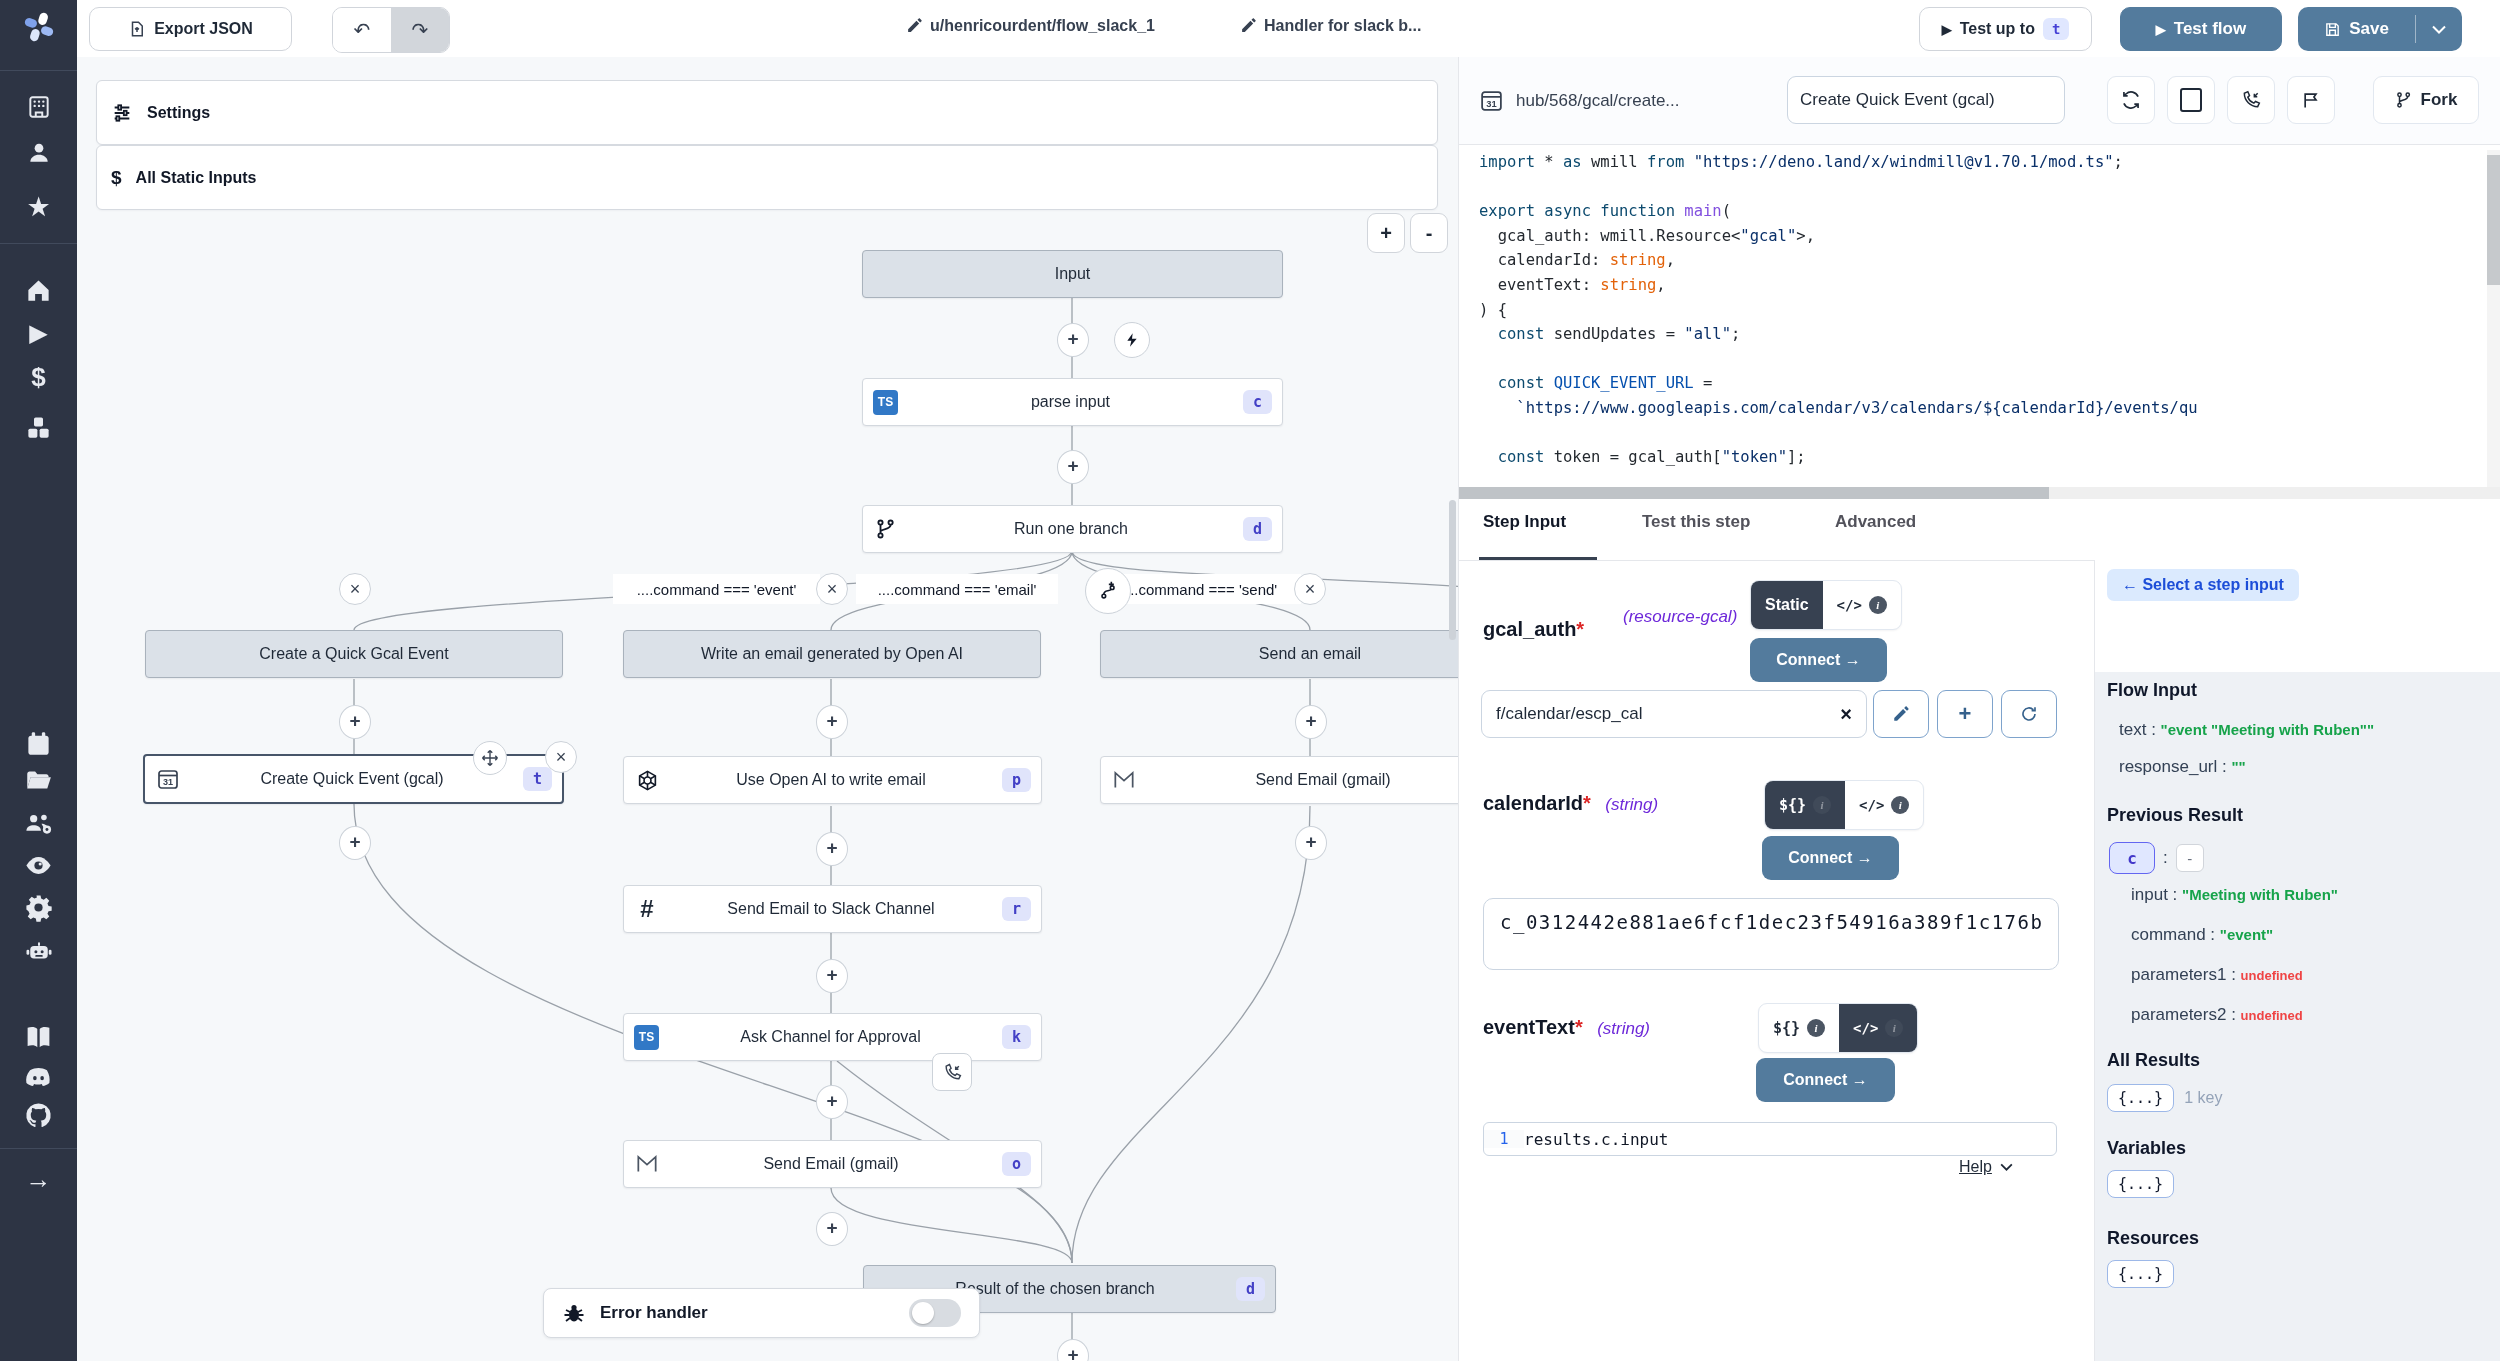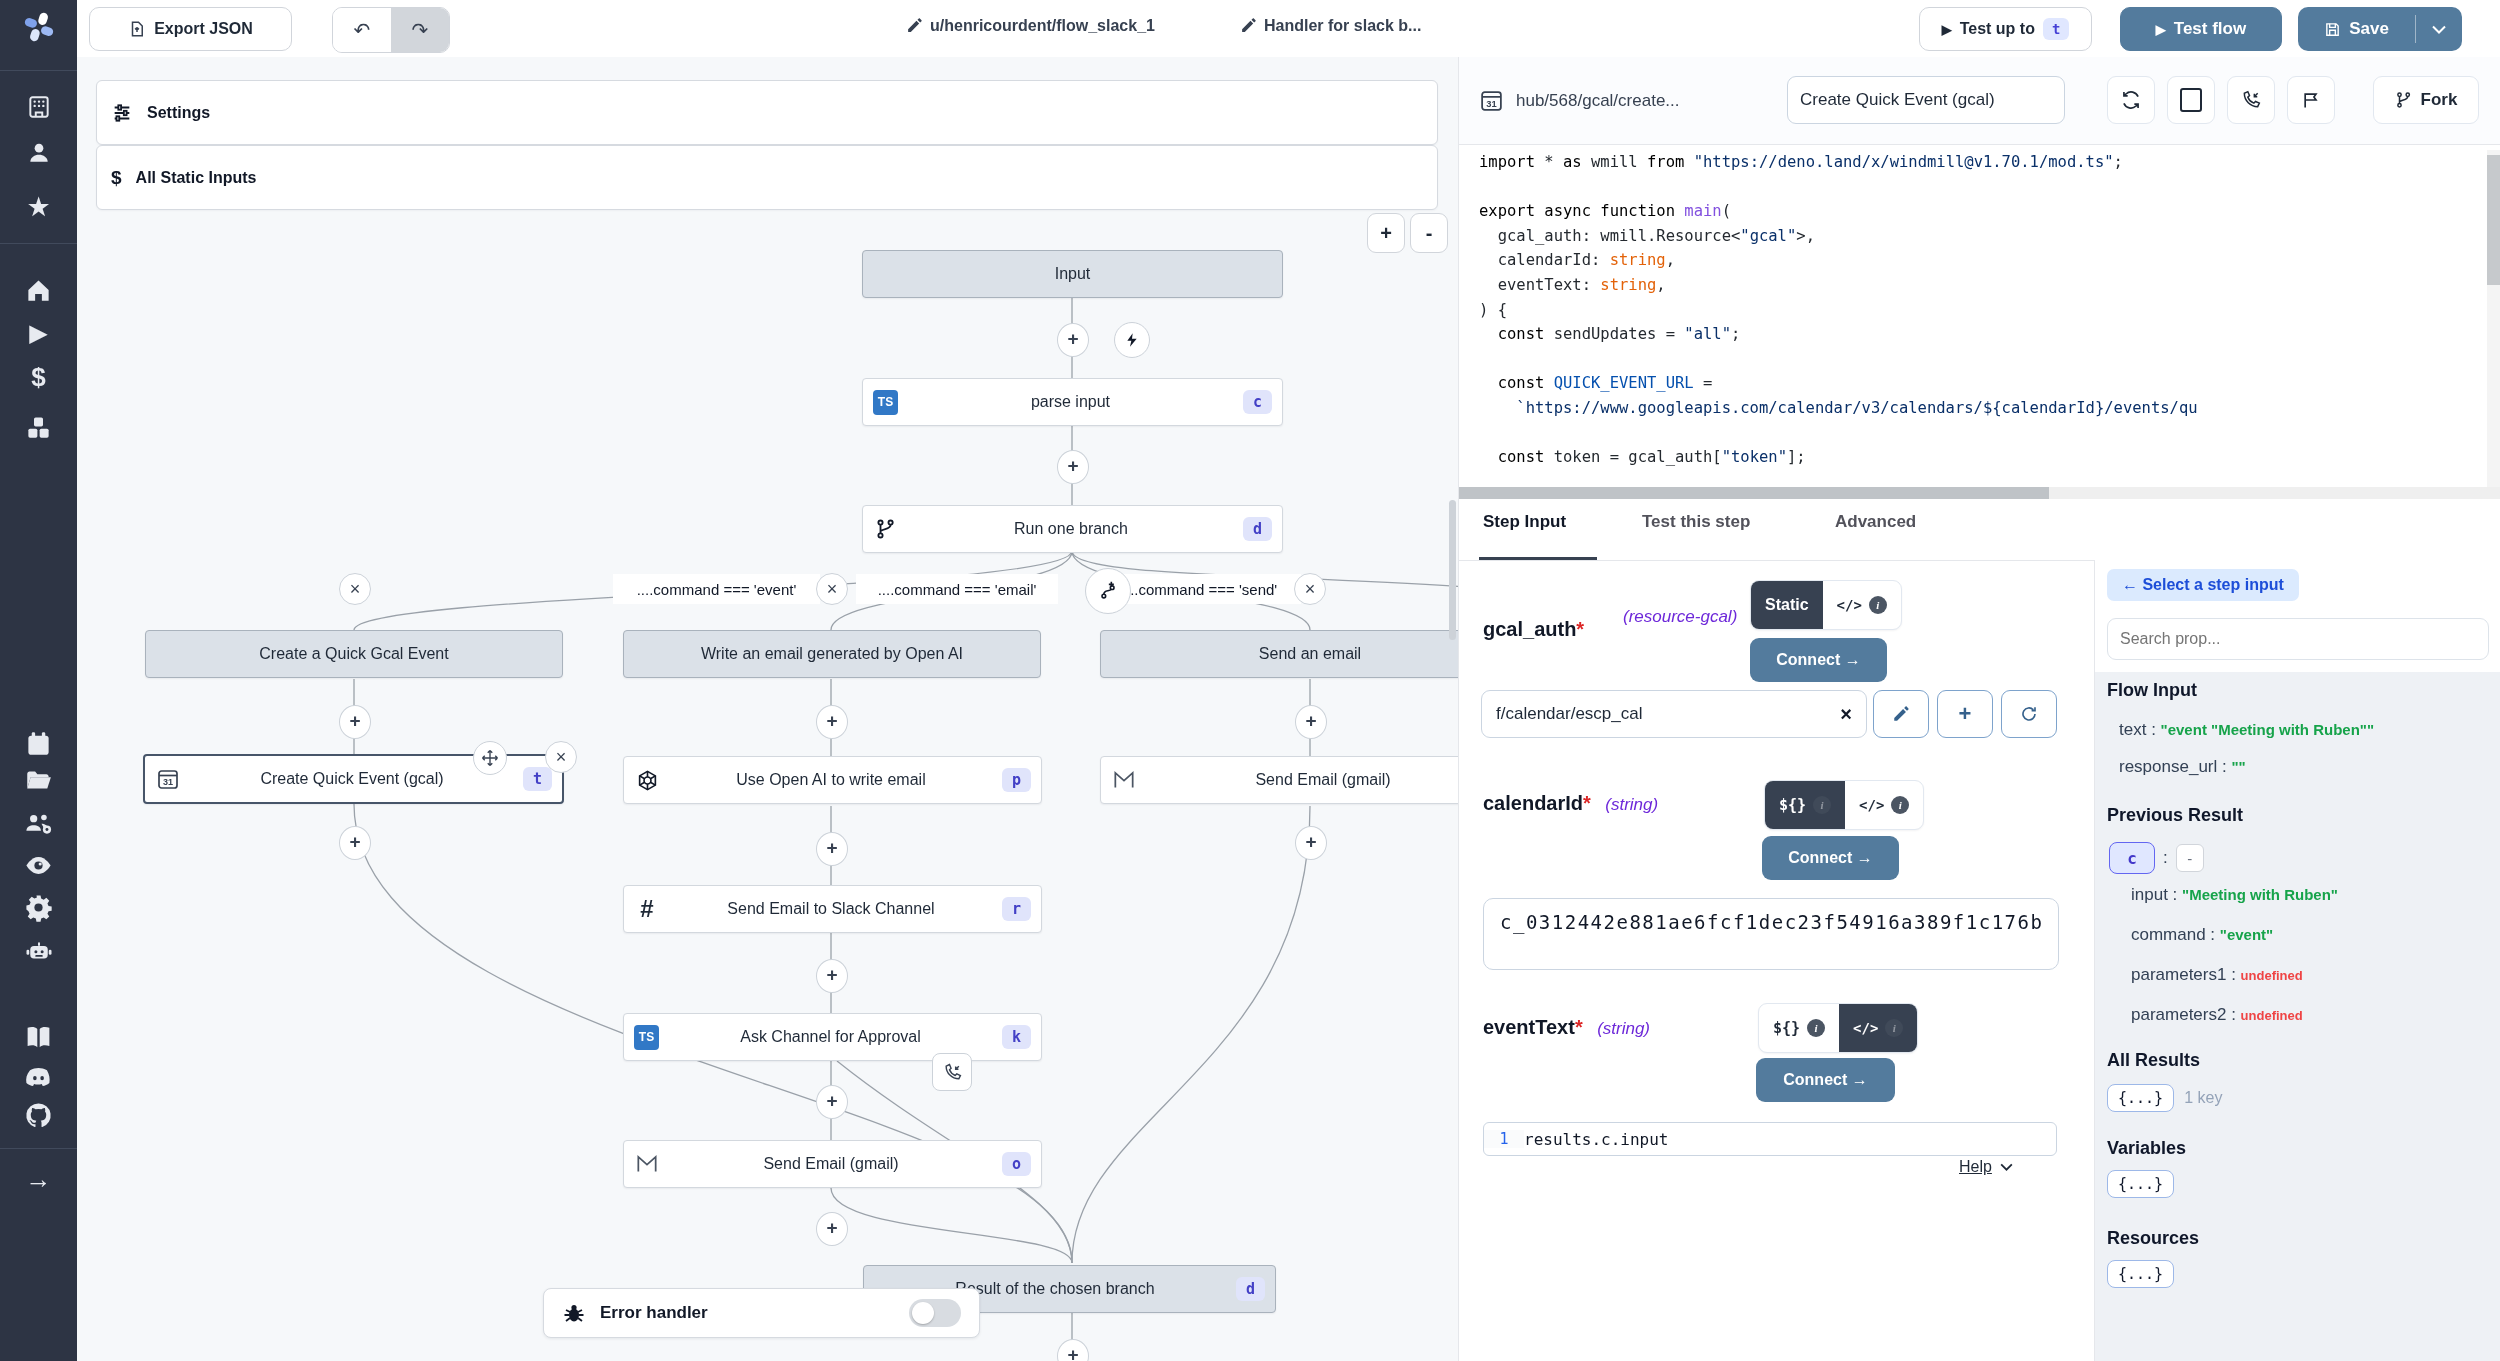--- a/index.html
+++ b/index.html
@@ -27,21 +27,21 @@
   .plus::after{content:'+';margin-top:-2px;}
   .xcirc{position:absolute;width:30px;height:30px;border-radius:50%;background:#fff;border:1px solid #ccd2d9;display:flex;align-items:center;justify-content:center;color:#374151;font-size:18px;}
   .xcirc::after{content:'×';}
   .cond{position:absolute;height:30px;background:#fff;display:flex;align-items:center;justify-content:center;font-size:15px;color:#111827;padding:0 4px;}
   .iconsq{width:26px;height:26px;display:flex;align-items:center;justify-content:center;}
   .tsq{width:25px;height:25px;background:#3178c6;border-radius:4px;color:#fff;font-weight:700;font-size:12px;display:flex;align-items:center;justify-content:center;}
   
   #rpanel{position:absolute;left:1458px;top:57px;width:1042px;height:1304px;background:#fff;border-left:1px solid #e5e7eb;box-sizing:border-box;}
   .mono{font-family:"DejaVu Sans Mono",monospace;}
   .code-line{min-height:24.6px;line-height:24.6px;white-space:pre;font-family:"DejaVu Sans Mono",monospace;font-size:15.5px;}
-  .tk-k{color:#000000;} .tk-f{color:#8250df;} .tk-s{color:#0a3069;} .tk-t{color:#e36209;} .tk-c{color:#0550ae;} .tk-p{color:#24292f;}
+  .tk-k{color:#0c4a6e;} .tk-f{color:#8250df;} .tk-s{color:#0a3069;} .tk-t{color:#e36209;} .tk-c{color:#0550ae;} .tk-p{color:#24292f;}
   .tab{position:absolute;top:455px;font-size:17px;font-weight:700;color:#52525b;}
   .tab.active{color:#111827;}
   .seg{position:absolute;display:flex;border:1px solid #e2e8f0;border-radius:9px;background:#fff;overflow:hidden;box-shadow:0 1px 2px rgba(16,24,40,.05);}
   .seg .cell{display:flex;align-items:center;justify-content:center;gap:7px;padding:0 14px;font-size:16px;font-weight:700;color:#1f2937;}
   .seg .cell.dark{background:#374151;color:#fff;align-items:center;}
   .info{width:18px;height:18px;border-radius:50%;background:#4b5563;color:#fff;display:inline-flex;align-items:center;justify-content:center;font:italic 700 11px "Liberation Serif",serif;}
   .info.faded{opacity:.45;}
   .connect{position:absolute;background:#537b9d;color:#fff;border-radius:9px;display:flex;align-items:center;justify-content:center;font-size:16px;font-weight:700;}
   .fieldname{font-size:20px;font-weight:700;color:#111827;}
   .req{color:#dc2626;}
@@ -561,21 +561,20 @@
     <div class="abs" style="left:500px;top:1101px;display:flex;align-items:center;gap:8px">
       <span style="font-size:16px;color:#1f2937;text-decoration:underline">Help</span>
       <svg width="13" height="8" viewBox="0 0 14 9" fill="none" stroke="#1f2937" stroke-width="2">
           <path d="M1 1.5 7 7.5 13 1.5"></path>
         </svg>
     </div>
 
     <div class="abs" style="left:635px;top:503px;width:1px;height:801px;background:#e5e7eb"></div>
     <div class="abs" style="left:636px;top:503px;width:406px;height:801px;background:#fff">
       <div class="abs" style="left:12px;top:9px;background:#dbeafe;color:#1d4ed8;font-size:16px;font-weight:700;border-radius:7px;padding:7px 15px">← Select a step input</div>
-      <input class="abs" style="left: 12px; top: 58px; width: 382px; height: 42px; border: 1px solid rgb(221, 227, 234); border-radius: 9px; padding: 0px 12px; font-size: 16px; color: rgb(51, 65, 85); box-sizing: border-box; font-family: &quot;Liberation Sans&quot;, sans-serif;" placeholder="Search prop...">
       <div class="abs" style="left:0;top:112px;width:406px;height:689px;background:#eef1f5">
         <div class="abs pickhead" style="left:12px;top:8px">Flow Input</div>
         <div class="abs" style="left:24px;top:48px">
           <span class="pkey">text</span><span class="pkey"> : </span><span class="pval-s">"event "Meeting with Ruben""</span>
         </div>
         <div class="abs" style="left:24px;top:85px">
           <span class="pkey">response_url</span><span class="pkey"> : </span><span class="pval-s">""</span>
         </div>
         <div class="abs pickhead" style="left:12px;top:133px">Previous Result</div>
         <div class="abs" style="left:14px;top:170px;display:flex;align-items:center;gap:8px">

